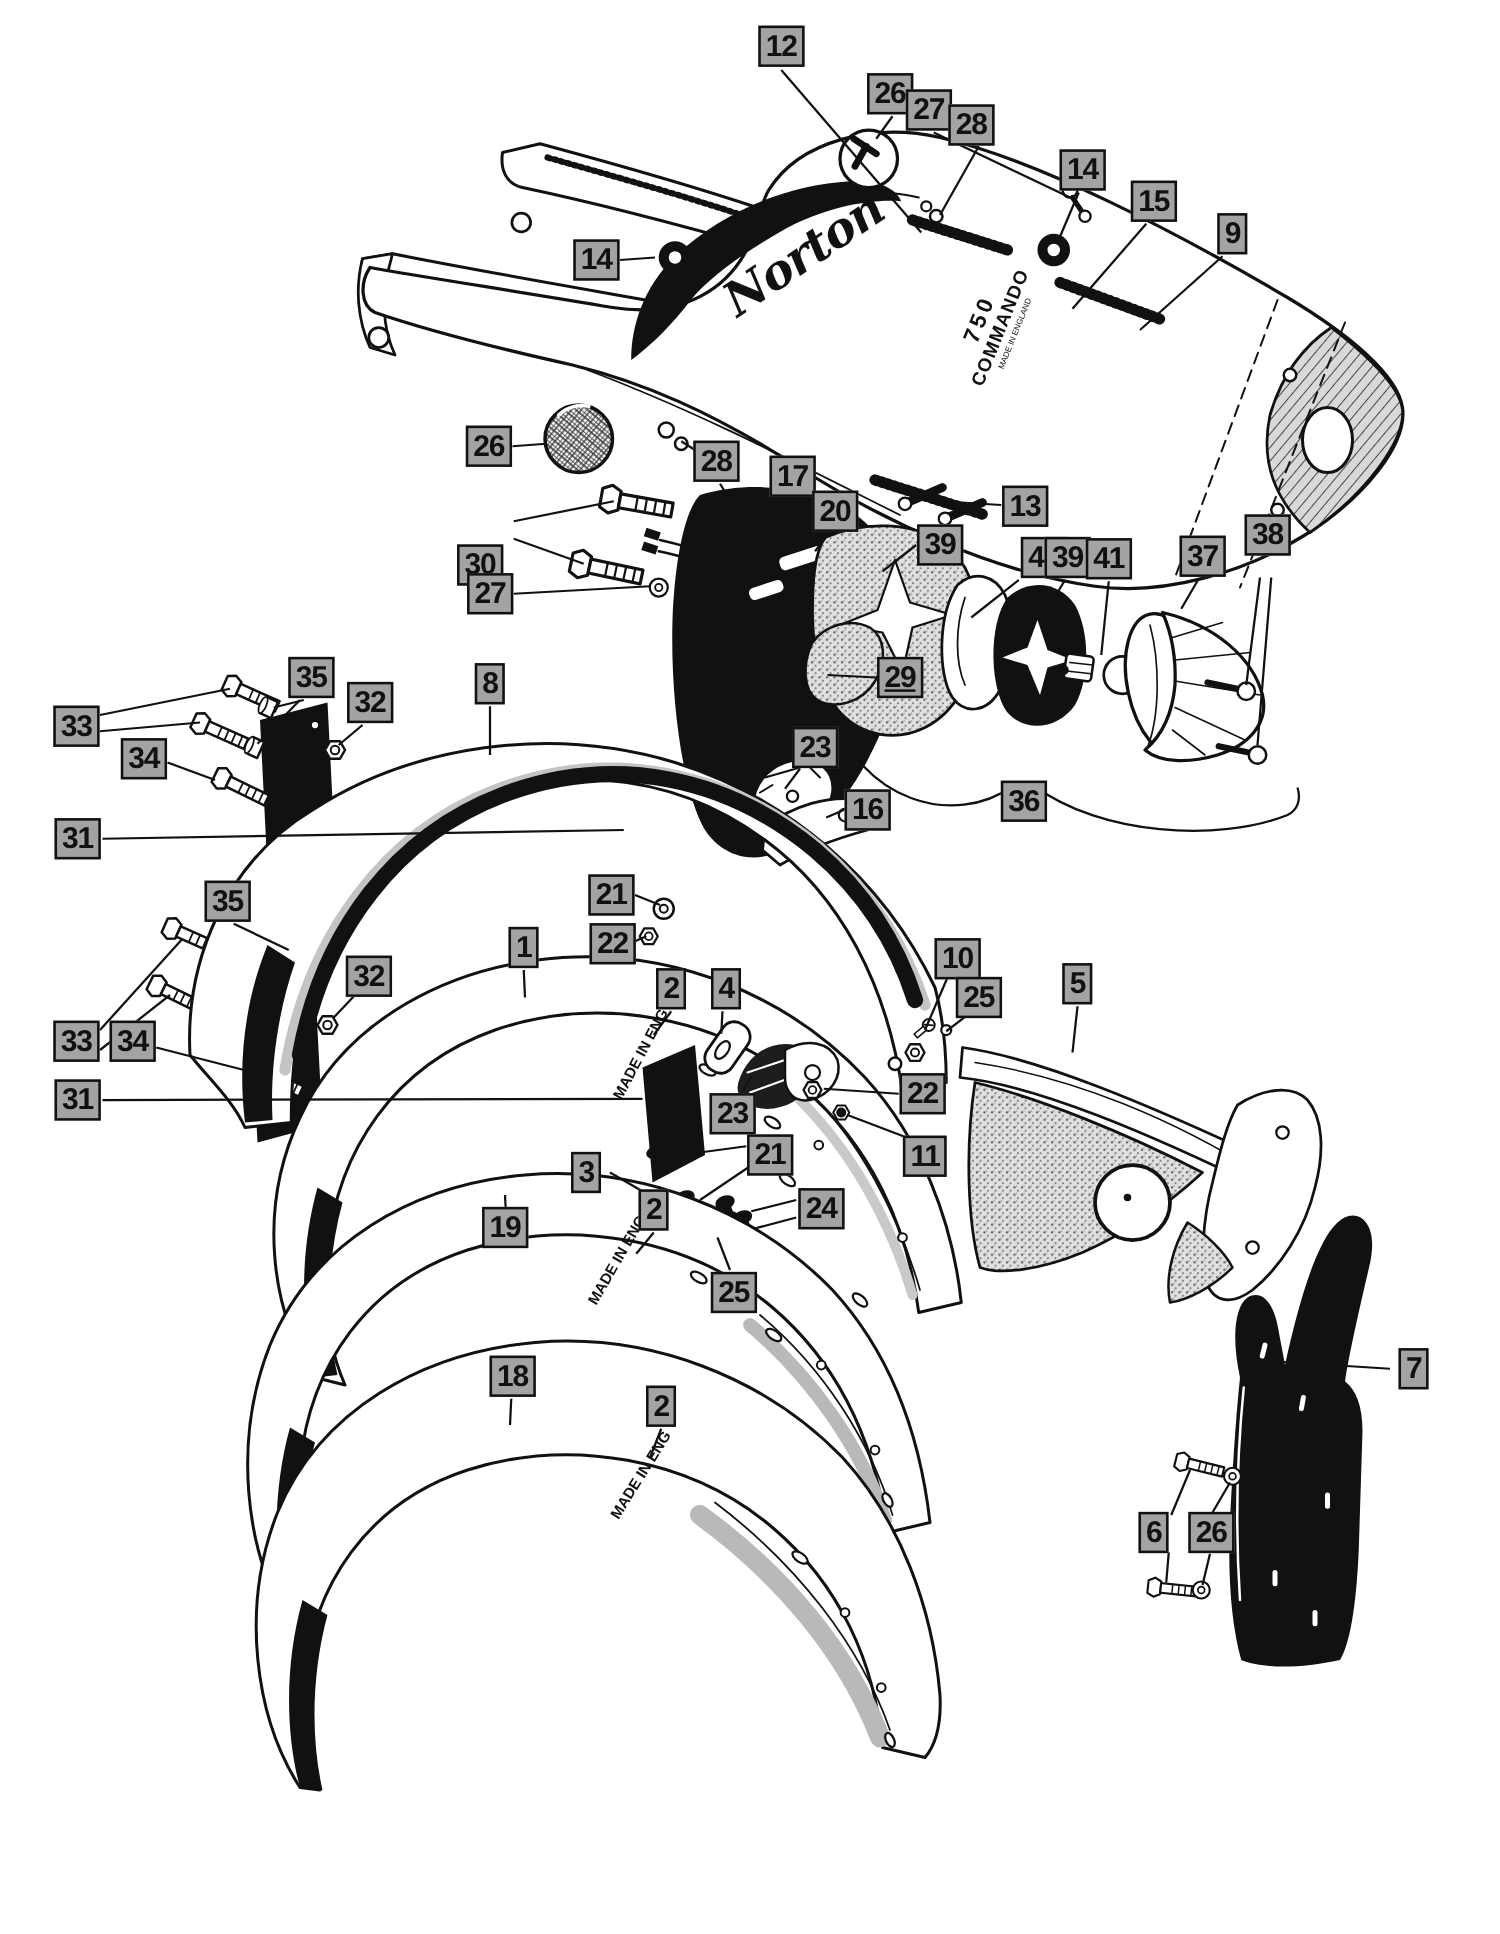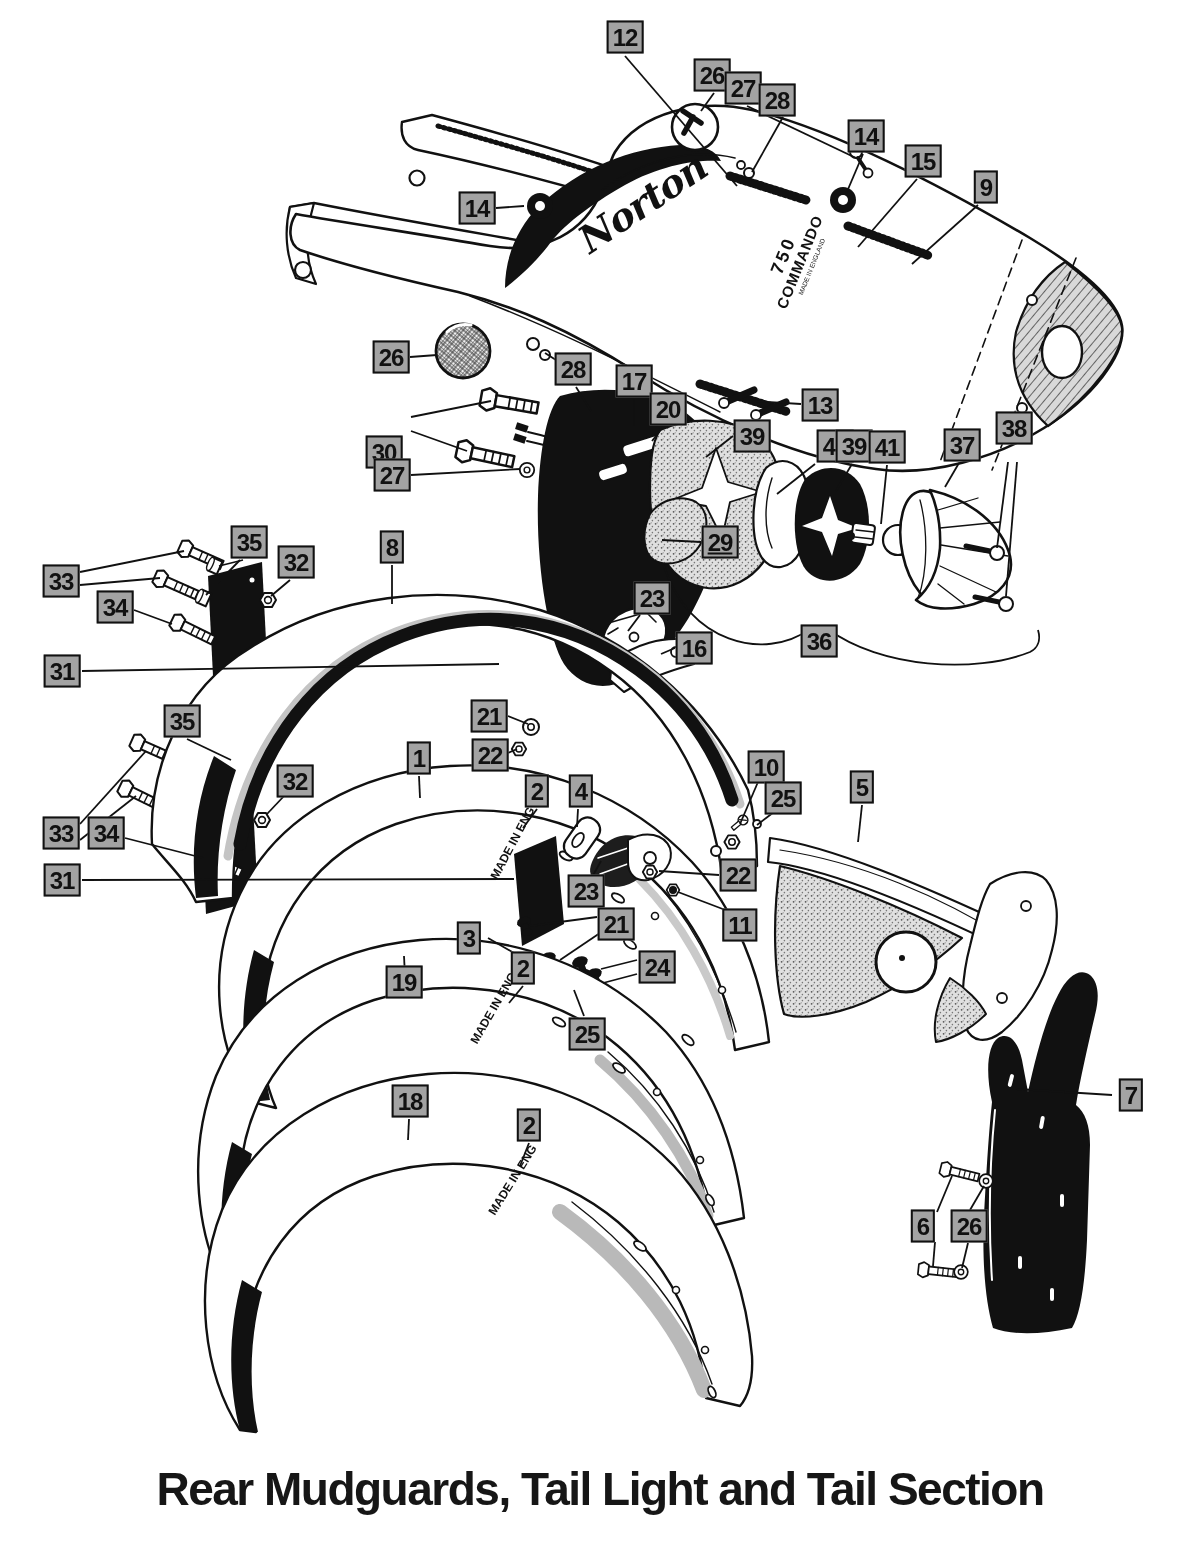--- a/index.html
+++ b/index.html
@@ -448,14 +448,13 @@
       <div class="callout" style="left: 523px; top: 968px;">2</div>
       <div class="callout" style="left: 657px; top: 967px;">24</div>
       <div class="callout" style="left: 587px; top: 1034px;">25</div>
       <div class="callout" style="left: 410px; top: 1101px;">18</div>
       <div class="callout" style="left: 529px; top: 1125px;">2</div>
       <div class="callout" style="left: 1131px; top: 1095px;">7</div>
       <div class="callout" style="left: 923px; top: 1226px;">6</div>
       <div class="callout" style="left: 969px; top: 1226px;">26</div>
     </div>
 
-  <div class="title">Rear Mudguards, Tail Light and Tail Section</div>
 </div>
 
 </body></html>

